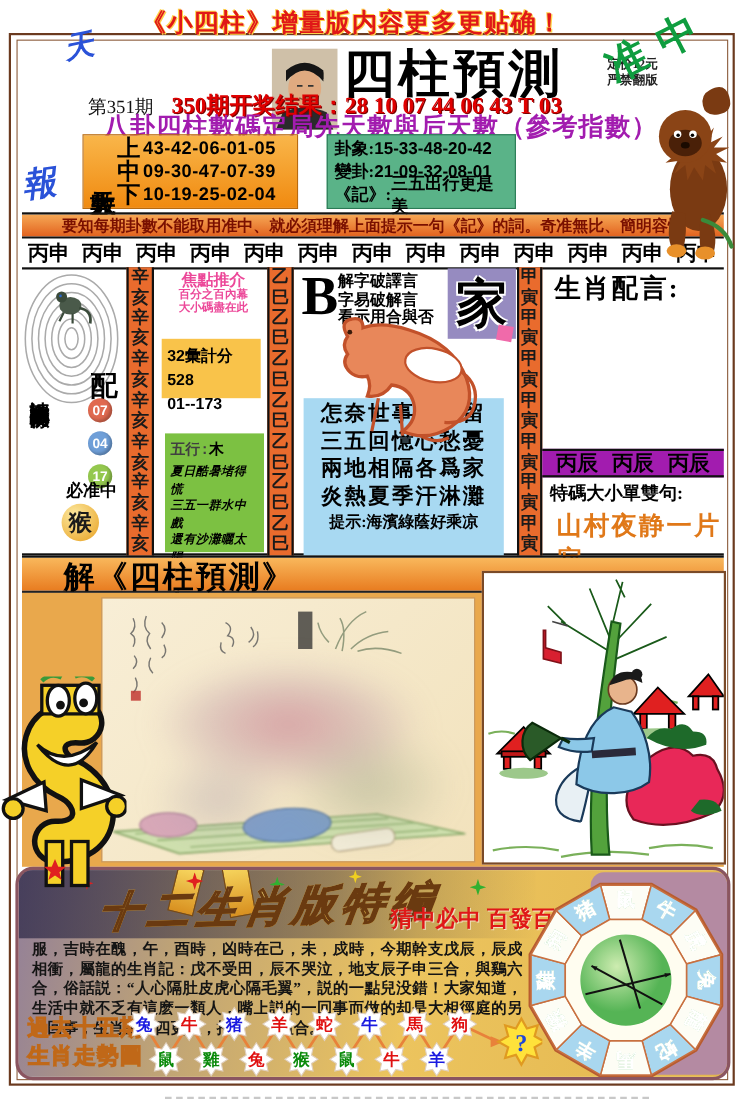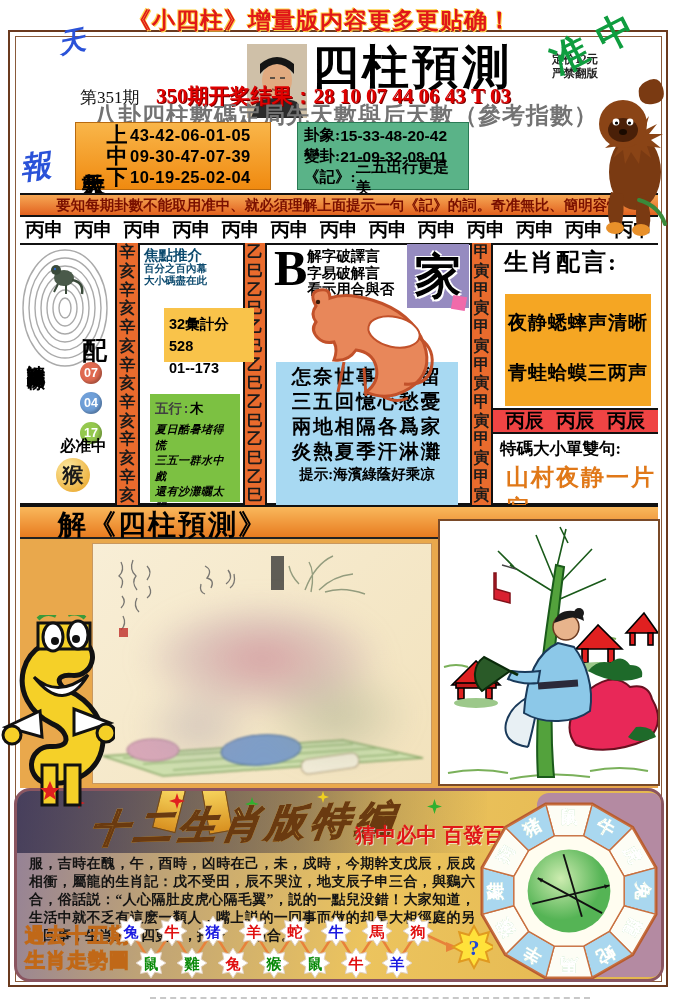--- a/index.html
+++ b/index.html
@@ -13,21 +13,21 @@
   .masthead{color:#2a52d8;font-weight:bold;font-style:italic;}
   .slogan{font-size:23px;font-weight:900;color:#e01818;letter-spacing:1px;
           text-shadow:1px 1px 0 #ffd24a,-1px -1px 0 #ffd24a;white-space:nowrap;z-index:6;}
   .stamp{font-size:37px;font-weight:900;color:#0f9d3f;transform:rotate(-27deg);
          letter-spacing:14px;z-index:6;font-family:"Liberation Sans","DejaVu Sans",sans-serif;}
   .issue{font-size:17px;color:#111;}
   .main-title{font-size:47px;font-weight:900;letter-spacing:3px;color:#000;white-space:nowrap;}
   .price{font-size:11.5px;line-height:14px;color:#222;font-weight:bold;}
   .result{font-size:21px;font-weight:900;color:#e00000;white-space:nowrap;
           text-shadow:1px 1px 0 #7a0000;}
-  .subtitle{font-size:23px;font-weight:900;color:#737373;letter-spacing:1px;white-space:nowrap;}
+  .subtitle{font-size:23px;font-weight:900;color:#a21caf;letter-spacing:1px;white-space:nowrap;}
 
   
   .xiantian{left:75px;top:122px;width:196px;height:68px;background:linear-gradient(180deg,#f9b64a,#f08a10);
             border:1px solid #b86a10;display:flex;align-items:center;padding:2px 4px;box-sizing:border-box;}
   .xt-label{font-size:23px;font-weight:900;line-height:21px;width:24px;text-align:center;writing-mode:vertical-rl;letter-spacing:0;}
   .xt-rows{flex:1;}
   .xt-row{display:flex;align-items:center;height:21px;}
   .xt-key{font-size:21px;font-weight:900;width:26px;text-align:center;}
   .xt-num{font-size:16.5px;font-weight:900;font-family:"Liberation Sans","DejaVu Sans",sans-serif;letter-spacing:.5px;}
   .guabox{left:297px;top:122px;width:172px;height:68px;background:#5ab388;border:1px solid #2a7a55;
@@ -51,24 +51,24 @@
   .warn-v{writing-mode:vertical-rl;font-size:18px;font-weight:900;letter-spacing:1px;height:152px;}
   .pei{font-size:25px;font-weight:900;}
   .pei-circle{display:block;width:22px;height:22px;border-radius:50%;color:#fff;font-size:12.5px;font-weight:900;
           text-align:center;line-height:22px;margin-bottom:8px;font-family:"Liberation Sans","DejaVu Sans",sans-serif;
           box-shadow:inset -2px -2px 3px rgba(0,0,0,.25);}
   .must-hit{font-size:15.5px;font-weight:900;}
   .monkey-coin{width:34px;height:34px;border-radius:50%;background:radial-gradient(circle at 35% 30%,#fce9a0,#e8a020);
           text-align:center;line-height:34px;font-size:21px;font-weight:900;color:#1a1a1a;}
 
   
-  .focus{width:100px;color:#0c4a6e;filter:blur(.4px);}
+  .focus{width:100px;text-align:center;color:#ec4899;filter:blur(.4px);}
   .focus .f1{font-size:14.5px;font-weight:900;line-height:16px;}
   .focus .f2{font-size:10.5px;font-weight:900;line-height:12px;}
-  .score-box{left:164px;top:308px;width:90px;height:54px;background:#f9c34a;padding:5px 5px;box-sizing:border-box;
+  .score-box{left:147px;top:308px;width:90px;height:54px;background:#f9c34a;padding:5px 5px;box-sizing:border-box;
           font-size:14.5px;font-weight:900;line-height:22px;font-family:"Liberation Sans","DejaVu Sans",sans-serif;}
   .wuxing{left:150px;top:394px;width:90px;height:108px;background:#7cc142;padding:6px 5px;box-sizing:border-box;}
   .wx-title{font-size:13.5px;font-weight:900;margin-bottom:4px;}
   .wx-key{color:#404040;font-family:Liberation Mono, monospace;}
   .wx-poem{font-size:11px;font-weight:900;line-height:15.5px;letter-spacing:.5px;font-style:italic;}
 
   
   .bblock{display:flex;}
   .bigB{font-size:50px;font-weight:900;line-height:44px;}
   .blines{font-size:14.5px;font-weight:900;line-height:16.5px;padding-top:2px;}
@@ -79,21 +79,21 @@
   .jiayan{left:276px;top:362px;width:182px;height:143px;background:#a8d9f2;box-sizing:border-box;padding-top:2px;}
   .jy-title{font-size:19px;font-weight:900;margin-left:12px;}
   .jy-line{font-size:19.5px;font-weight:900;letter-spacing:2px;text-align:center;line-height:25px;}
   .jy-hint{font-size:14.5px;font-weight:900;text-align:center;margin-top:1px;}
 
   
   .peiyan-title{font-size:24px;font-weight:900;letter-spacing:2px;}
   .peiyan-box{left:505px;top:294px;width:146px;height:112px;background:#f5a623;}
   .peiyan-box div{position:absolute;width:100%;text-align:center;font-size:19px;font-weight:900;
           font-family:"Liberation Sans","DejaVu Sans",sans-serif;letter-spacing:1px;}
-  .bingchen{left:493px;top:408px;width:165px;height:26px;background:#ef4444;border-top:2px solid #111;border-bottom:2px solid #111;
+  .bingchen{left:493px;top:408px;width:165px;height:26px;background:#a21caf;border-top:2px solid #111;border-bottom:2px solid #111;
           box-sizing:border-box;display:flex;align-items:center;justify-content:space-evenly;font-size:19px;font-weight:900;}
   .tema-label{font-size:16.5px;font-weight:900;}
   .tema-phrase{font-size:23px;font-weight:900;color:#e07818;letter-spacing:2px;
           font-family:"Liberation Sans","DejaVu Sans",sans-serif;}
 
   
   .jie-banner{left:20px;top:505px;width:638px;height:34px;background:linear-gradient(180deg,#f9b85c,#e87c20);
           border-top:2px solid #111;border-bottom:2px solid #222;box-sizing:border-box;}
   .jie-text{left:58px;top:506px;font-size:28px;font-weight:900;letter-spacing:2px;}
   .paint-zone{left:20px;top:539px;width:638px;height:249px;background:#e9a84c;}
@@ -351,24 +351,20 @@
     <g stroke="#c2512a" stroke-width="3" fill="#e8875a">
       <path d="M30,30 q-8,-14 4,-16 q10,-2 10,8 q16,-6 42,2 q40,12 52,44 q10,28 -14,44 q-22,14 -44,4 q14,-10 10,-26 q-4,-14 -20,-16 q-8,12 -22,10 q4,-10 0,-18 q-10,2 -16,-4 q-8,-8 -2,-16 q-6,-8 0,-16 z"></path>
       <path d="M118,108 q26,2 28,-20 q2,-18 -16,-28" fill="none"></path>
       <path d="M58,86 l-6,30 M78,92 l2,28 M96,120 q14,8 26,2" fill="none"></path>
     </g>
     <ellipse cx="108" cy="56" rx="26" ry="15" fill="#fff" stroke="#c2512a" stroke-width="2" transform="rotate(12 108 56)"></ellipse>
     <circle cx="32" cy="26" r="2.2" fill="#3a1a0a"></circle>
   </svg>
 
   <div class="abs peiyan-title" style="left:504px;top:246px;">生肖配言:</div>
-  <div class="abs peiyan-box">
-    <div style="top:16px;">夜静蟋蟀声清晰</div>
-    <div style="top:66px;">青蛙蛤蟆三两声</div>
-  </div>
   <div class="abs bingchen">
       <span>丙辰</span>
       <span>丙辰</span>
       <span>丙辰</span>
     </div>
   <div class="abs tema-label" style="left:500px;top:438px;">特碼大小單雙句:</div>
   <div class="abs tema-phrase" style="left:506px;top:462px;">山村夜静一片寂</div>
 
   <div class="abs jie-banner"></div>
   <div class="abs jie-text">解《四柱預測》</div>

